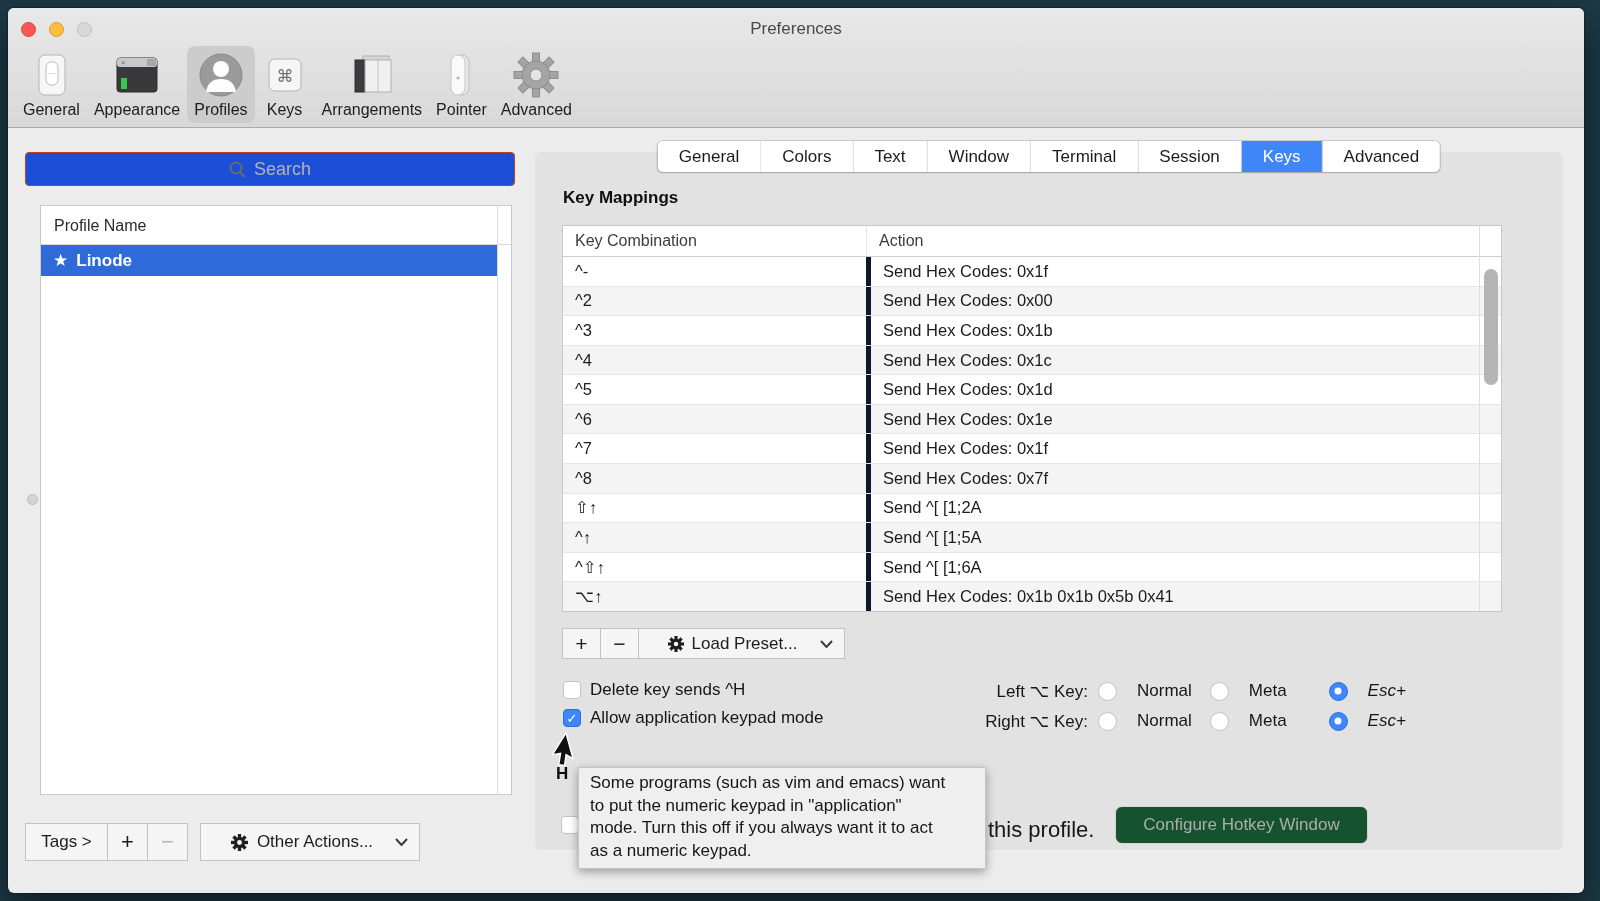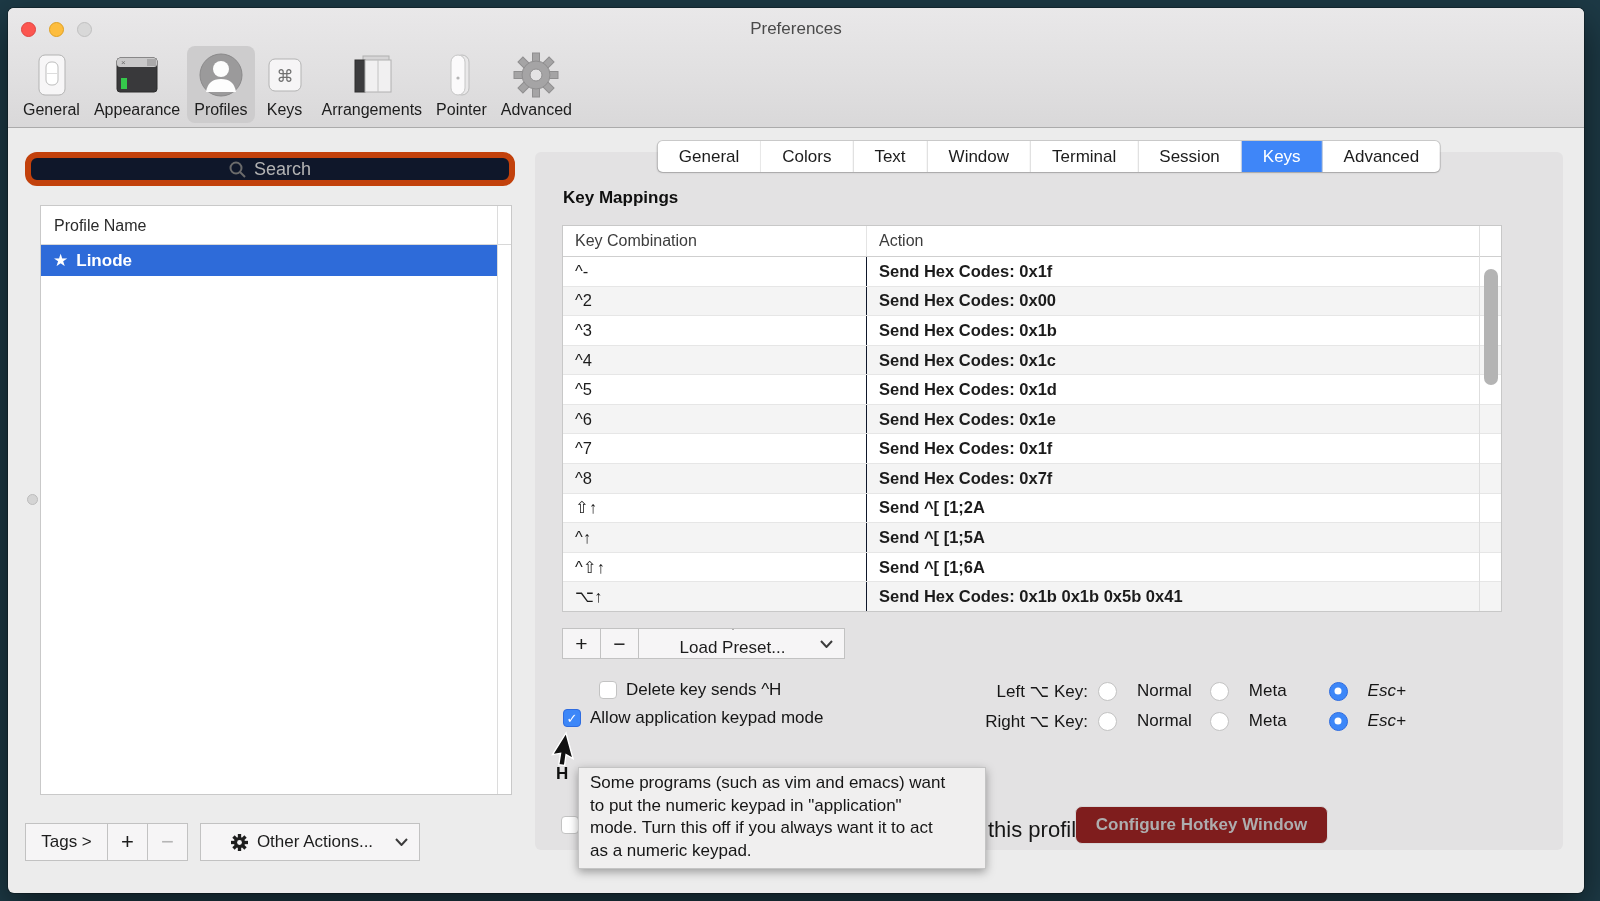--- a/index.html
+++ b/index.html
@@ -28,21 +28,21 @@
   
   .toolbar { position:absolute; left:8px; top:38px; display:flex; align-items:flex-start; }
   .tb-item { display:flex; flex-direction:column; align-items:center; padding:6px 7px 4px;
     border-radius:8px; }
   .tb-item.selected { background:#cdcccd; }
   .tb-icon { width:46px; height:46px; display:flex; align-items:center; justify-content:center; }
   .tb-label { font-size:16px; color:#1d1d1d; margin-top:3px; white-space:nowrap; }
 
   
   .search-field { position:absolute; left:17px; top:144px; width:490px; height:34px;
-    background:#0f172a; border:6px solid #c2410c; border-radius:12px;
+    background:#1d4ed8; border:1px solid #c2410c; border-radius:4px;
     display:flex; align-items:center; justify-content:center; gap:8px; }
   .search-placeholder { font-size:18px; color:#b3b3b3; }
 
   .profile-list { position:absolute; left:32px; top:197px; width:472px; height:590px;
     background:#fff; border:1px solid #c9c9c9; }
   .pl-scrollcol { position:absolute; top:0; bottom:0; right:0; width:14px; border-left:1px solid #dcdcdc; }
   .pl-header { height:39px; line-height:39px; padding-left:13px; font-size:16px; color:#2b2b2b;
     border-bottom:1px solid #d8d8d8; }
   .pl-row { height:31px; width:457px; display:flex; align-items:center; gap:8px;
     padding-left:12px; font-size:17px; }
@@ -76,31 +76,31 @@
   .ktable { position:absolute; left:27px; top:73px; width:940px; height:387px;
     background:#fff; border:1px solid #c8c8c8; }
   .thead { display:flex; height:31px; border-bottom:1px solid #cfcfcf; font-size:16px; color:#3c3c3c; align-items:center; }
   .th-key { width:303px; padding-left:12px; }
   .th-action { flex:1; padding-left:12px; border-left:1px solid #e4e4e4; align-self:stretch; display:flex; align-items:center; }
   .tbody { display:flex; flex-direction:column; height:354px; }
   .trow { flex:1; display:flex; font-size:16.5px; color:#1b1b1b; align-items:center; }
   .trow:nth-child(even){ background:#f4f4f4; }
   .trow:not(:last-child){ border-bottom:1px solid #e6e6e6; }
   .td-key { width:303px; padding-left:12px; }
-  .td-action { flex:1; padding-left:12px; border-left:1px solid #0f172a; align-self:stretch; display:flex; align-items:center;font-weight:bold; }
+  .td-action { flex:1; padding-left:12px; border-left:5px solid #0f172a; align-self:stretch; display:flex; align-items:center; }
   .scroll-overlay { position:absolute; top:0; bottom:0; right:0; width:22px; border-left:1px solid #dedede; }
   .scroll-thumb { position:absolute; right:3px; top:43px; width:14px; height:116px;
     background:#b4b4b4; border-radius:7px; }
 
   .tb2-add    { position:absolute; left:27px;  top:476px; width:39px; height:31px; font-size:21px; font-weight:300; }
   .tb2-remove { position:absolute; left:65px;  top:476px; width:39px; height:31px; font-size:21px; font-weight:300; }
   .tb2-preset { position:absolute; left:103px; top:476px; width:207px; height:31px; gap:8px; padding-right:18px; }
 
   .cb-row { position:absolute; display:flex; align-items:center; gap:9px; }
-  .cb-row-1 { left:28px; top:528px;margin-left:36px; }
+  .cb-row-1 { left:28px; top:528px; }
   .cb-row-2 { left:28px; top:556px; }
   .checkbox { width:18px; height:18px; border-radius:4px; background:#fff; border:1px solid #c3c3c3;
     display:flex; align-items:center; justify-content:center; }
   .checkbox .check { display:none; color:#fff; font-size:13px; font-weight:bold; }
   .checkbox.checked { background:#3d87f8; border-color:#2f6ce0; }
   .checkbox.checked .check { display:block; }
   .cb-label { font-size:17px; color:#161616; }
 
   .opt-row { position:absolute; left:430px; display:flex; align-items:center; height:24px; }
   .opt-row-1 { top:527px; }
@@ -110,23 +110,23 @@
   .radio-opt.wide { margin-left:24px;font-style:italic; }
   .radio { width:19px; height:19px; border-radius:50%; background:#fff; border:1px solid #c3c3c3; position:relative; }
   .radio.on { background:#3d87f8; border-color:#2f6ce0; }
   .radio.on::after { content:""; position:absolute; left:50%; top:50%; width:7px; height:7px;
     border-radius:50%; background:#fff; transform:translate(-50%,-50%); }
   .radio-label { font-size:17px; color:#161616; }
 
   .obscured-h { position:absolute; left:21px; top:612px; font-size:17px; font-weight:bold; color:#0f0f0f; }
   .obscured-cb { position:absolute; left:26px; top:664px; }
   .profile-frag { position:absolute; left:453px; top:665px; font-size:22px; color:#161616; }
-  .configure-btn { position:absolute; left:540px; top:654px; width:253px; height:38px;
-    background:#7f1d1d; border:1px solid #d7d6d7; border-radius:7px; color:#aeadae;
-    font-size:17px; display:flex; align-items:center; justify-content:center;font-weight:bold; }
+  .configure-btn { position:absolute; left:580px; top:654px; width:253px; height:38px;
+    background:#14532d; border:1px solid #d7d6d7; border-radius:7px; color:#aeadae;
+    font-size:17px; display:flex; align-items:center; justify-content:center; }
 
   
   .tooltip { position:absolute; left:578px; top:767px; width:408px;
     background:#f0efef; border:1px solid #c4c4c4; box-shadow:0 3px 9px rgba(0,0,0,.35);
     padding:4px 11px 6px; font-size:17px; line-height:22.5px; color:#161616; }
   .tooltip div { white-space:nowrap; }
   .cursor { position:absolute; left:560px; top:729px; width:40px; height:44px; overflow:visible; }
 
   svg .ico-stroke { stroke:#6b6b6b; stroke-width:2; fill:none; }
 </style>
@@ -358,21 +358,21 @@
             <div class="td-action">Send Hex Codes: 0x1b 0x1b 0x5b 0x41</div>
           </div>
         </div>
       <div class="scroll-overlay">
         <div class="scroll-thumb"></div>
       </div>
     </div>
 
     <div class="mac-btn tb2-add">+</div>
     <div class="mac-btn tb2-remove">−</div>
-    <div class="mac-btn tb2-preset" style="position:absolute;flex-direction:column;">
+    <div class="mac-btn tb2-preset" style="position:absolute;">
       <svg width="16" height="16" viewBox="0 0 46 46">
             <g fill="#1e1e1e">
               <g transform="translate(23,23)">
                 <rect x="-4.5" y="-23" width="9" height="12" transform="rotate(0)"></rect>
                 <rect x="-4.5" y="-23" width="9" height="12" transform="rotate(45)"></rect>
                 <rect x="-4.5" y="-23" width="9" height="12" transform="rotate(90)"></rect>
                 <rect x="-4.5" y="-23" width="9" height="12" transform="rotate(135)"></rect>
                 <rect x="-4.5" y="-23" width="9" height="12" transform="rotate(180)"></rect>
                 <rect x="-4.5" y="-23" width="9" height="12" transform="rotate(225)"></rect>
                 <rect x="-4.5" y="-23" width="9" height="12" transform="rotate(270)"></rect>

